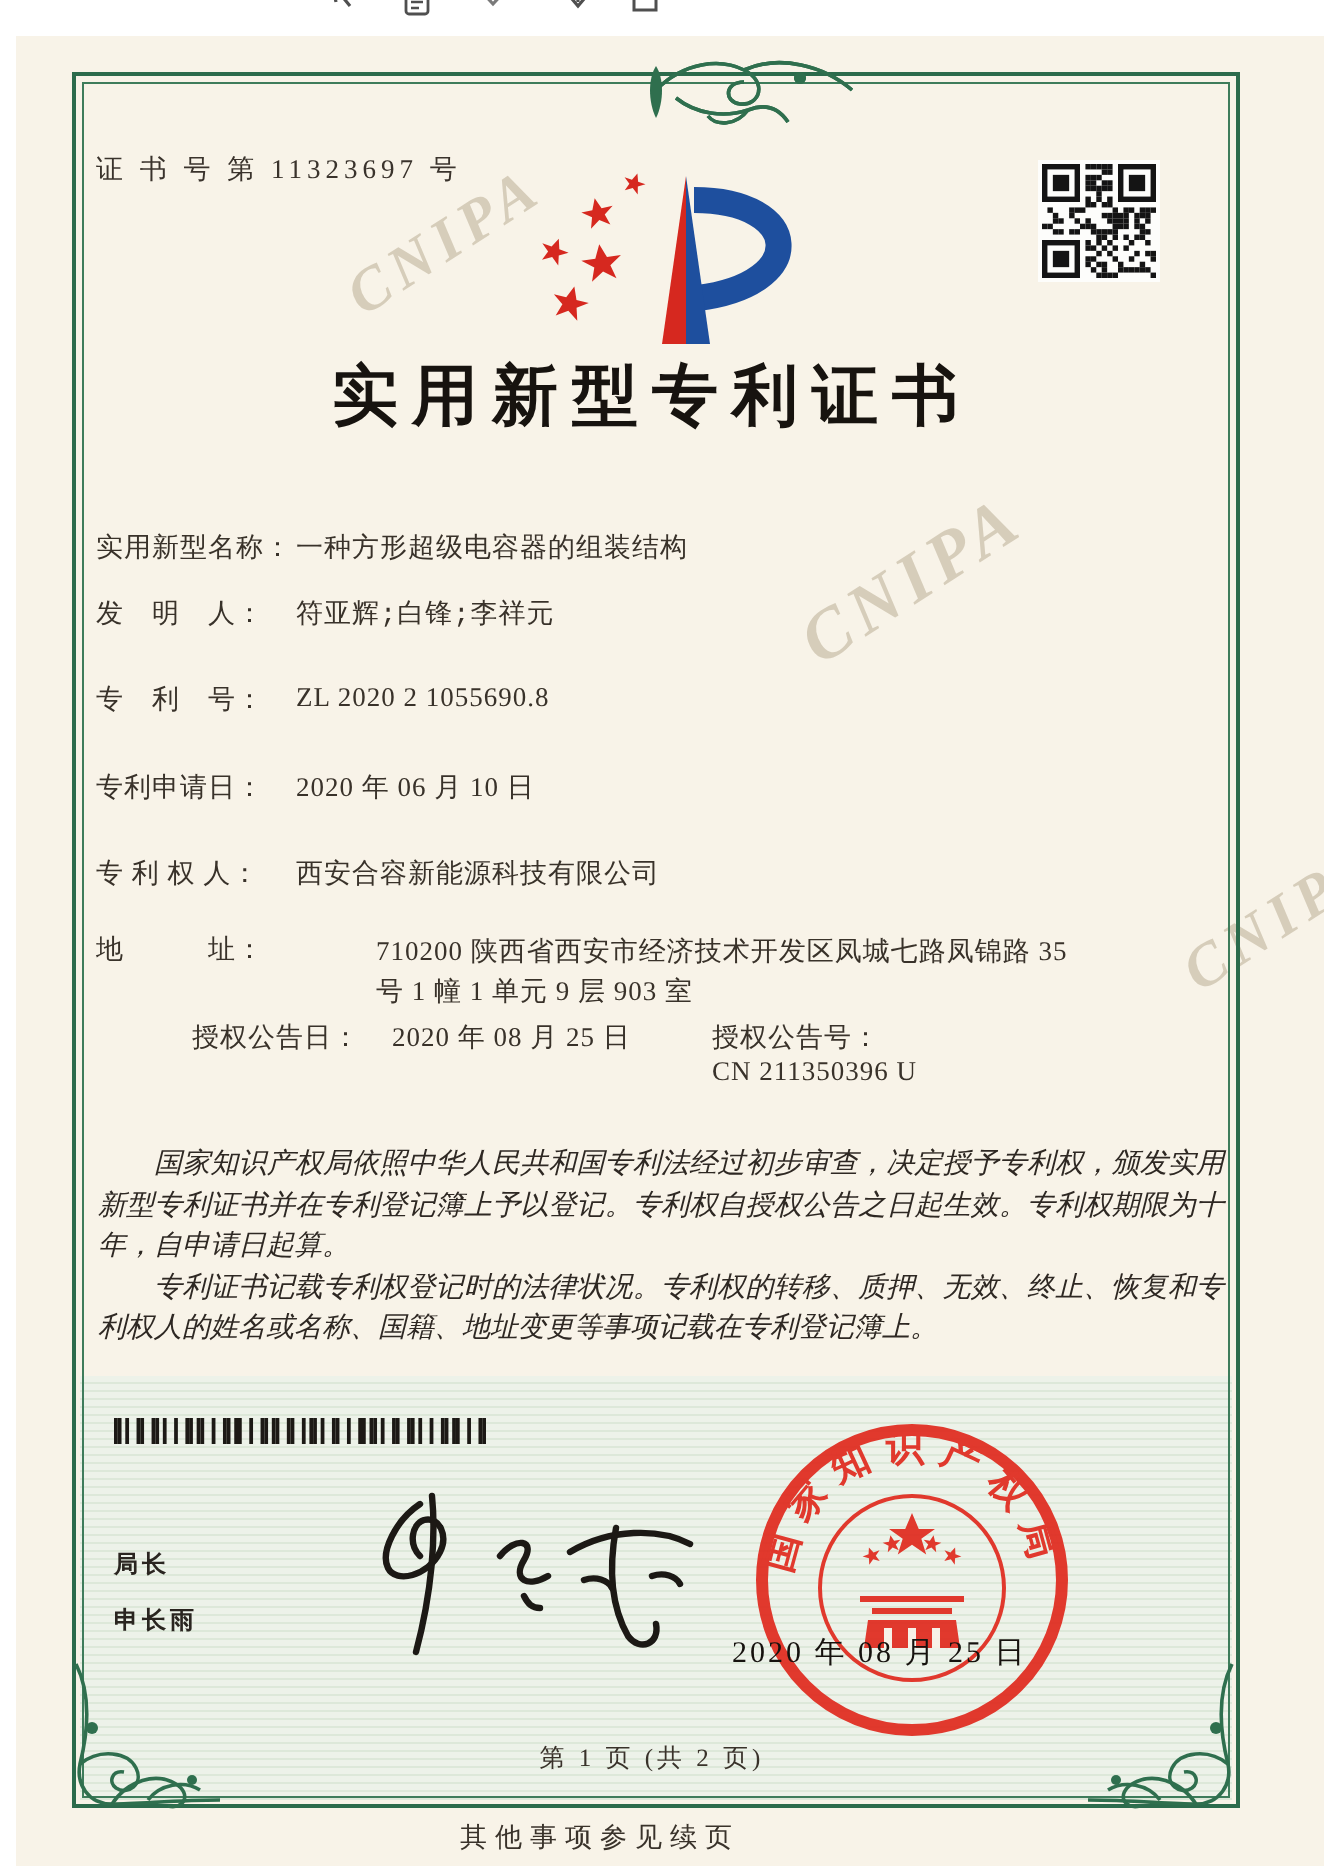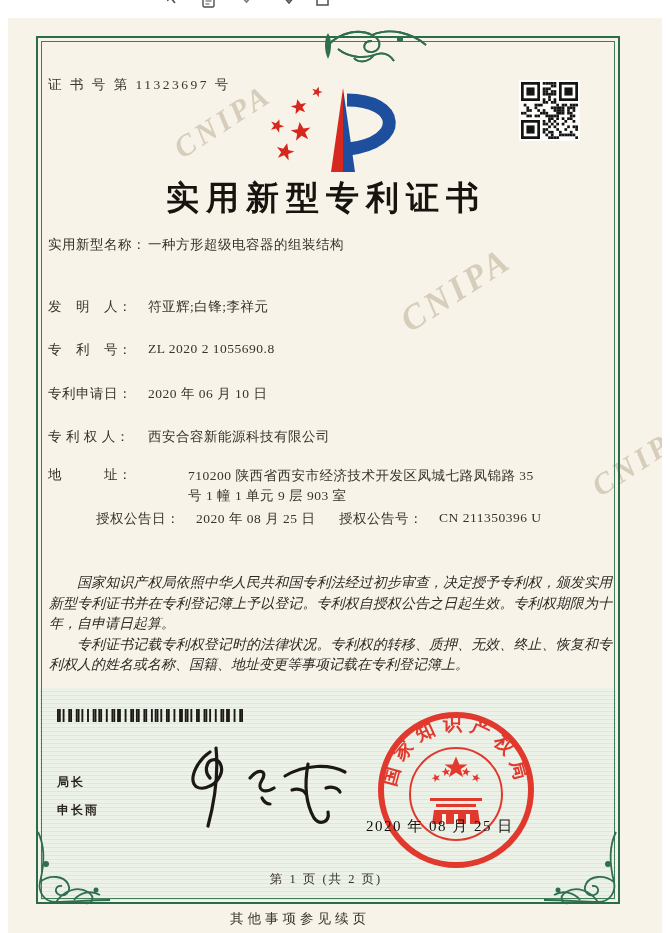--- a/index.html
+++ b/index.html
@@ -39,22 +39,22 @@
   .certno{left:48px;top:76px;font-size:13.5px;letter-spacing:2.5px;color:#3a332c;font-family:Liberation Serif, serif;}
   .logo{left:255px;top:80px;}
   .qr{left:519px;top:80px;background:#fdfdfb;padding:2px;}
   .title{left:36px;top:176px;width:580px;text-align:center;font-size:33px;font-weight:bold;
          letter-spacing:7px;color:#17130f;}
 
   .field{left:48px;display:flex;font-size:13.5px;color:#39322a;letter-spacing:0.5px;z-index:5;}
   .field .lbl{width:100px;flex:none;}
   .field .val{white-space:nowrap;}
   .addr-lines div{line-height:20px;white-space:nowrap;margin-left:40px;}
-  .f-name{top:236px;align-items:flex-end;} .f-inv{top:298px;} .f-no{top:341px;} .f-file{top:385px;}
-  .f-owner{top:428px;} .f-addr{top:466px;} .f-grant{top:510px;margin-left:48px;} .f-grantno{top:510px;left:339px;}
+  .f-name{top:265px;align-items:flex-end;} .f-inv{top:298px;font-family:Liberation Mono, monospace;} .f-no{top:341px;} .f-file{top:385px;}
+  .f-owner{top:428px;} .f-addr{top:466px;} .f-grant{top:510px;margin-left:48px;} .f-grantno{top:510px;left:356px;flex-direction:column;}
 
   .paras{left:49px;top:541px;width:563px;font-size:14px;line-height:20.5px;
          font-style:italic;color:#2e2823;text-align:justify;z-index:5;margin-top:32px;}
   .paras p{margin:0;text-indent:2em;}
 
   .barcode{left:57px;top:709px;z-index:5;}
   .signer{left:57px;top:768px;font-family:Liberation Serif, serif;font-weight:bold;
           font-size:12px;color:#2a2520;line-height:28px;letter-spacing:2px;z-index:6;}
   .signature{left:180px;top:738px;z-index:6;}
   .seal{left:372px;top:706px;z-index:6;}

